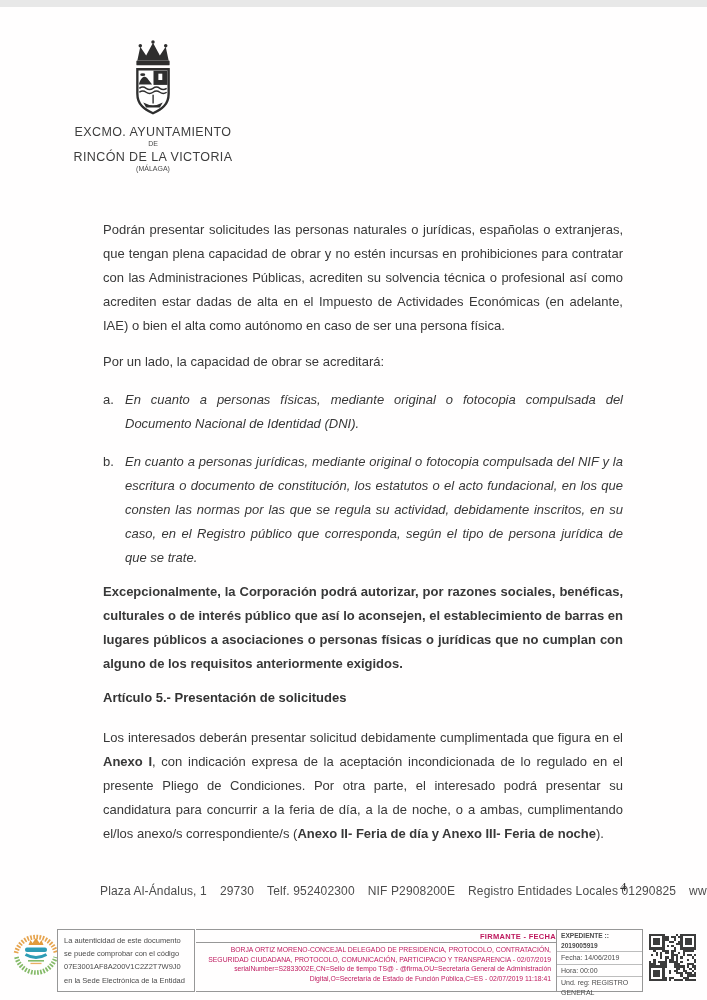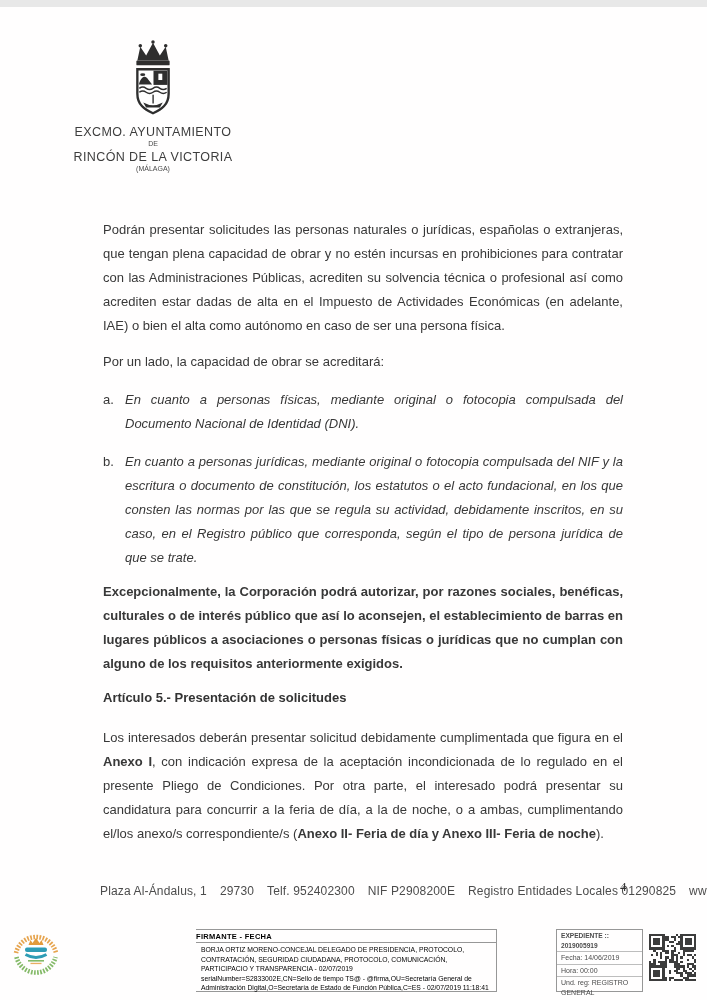--- a/index.html
+++ b/index.html
@@ -49,23 +49,23 @@
     font-size:13px;color:#333;
   }
   
   .stamp{position:absolute;left:9px;top:920px;width:54px;height:56px;}
   .auth-box{
     position:absolute;left:57px;top:922px;width:138px;height:63px;
     border:1px solid #979797;box-sizing:border-box;
     padding:4px 6px;font-size:7.5px;line-height:13.2px;color:#4b4b4b;
   }
   .signer-box{
-    position:absolute;left:196px;top:922px;width:301px;height:63px;
+    position:absolute;left:196px;top:922px;width:361px;height:63px;
     border:1px solid #979797;border-left:none;box-sizing:border-box;
-    text-align:left;color:#000000;
+    text-align:right;color:#be185d;
   }
   .signer-header{
     font-weight:bold;font-size:7.5px;letter-spacing:.3px;
     border-bottom:1px solid #979797;padding:2px 0 1px 0;
   }
   .signer-body{font-size:6.8px;line-height:9.6px;padding:2px 5px;}
   .exped-box{
     position:absolute;left:556px;top:922px;width:87px;height:63px;
     border:1px solid #979797;box-sizing:border-box;
     font-size:7px;color:#4b4b4b;text-align:left;
@@ -140,20 +140,26 @@
       <path d="M7 26 A20.5 20.5 0 0 1 47 26" fill="none" stroke="#e39a3b" stroke-width="4.6" stroke-dasharray="1.7 1.4" opacity="0.9"></path>
       <path d="M7.5 30 A20 20 0 0 0 46.5 30" fill="none" stroke="#6fae4e" stroke-width="4.6" stroke-dasharray="1.7 1.4" opacity="0.85"></path>
       <path d="M19.5 18 l2 -5 2 3 3.5 -5 3.5 5 2 -3 2 5 z" fill="#e39a3b"></path>
       <rect x="16" y="20.5" width="22" height="4.5" rx="2" fill="#2e9cb5"></rect>
       <path d="M16.5 27.5 q10.5 6 21 0" fill="none" stroke="#2e9cb5" stroke-width="3"></path>
       <rect x="19" y="33" width="16" height="1.6" fill="#6fae4e" opacity="0.85"></rect>
       <rect x="21.5" y="35.8" width="11" height="1.3" fill="#e39a3b" opacity="0.8"></rect>
     </svg>
   </div>
 
+  <div class="auth-box">
+    <div>La autenticidad de este documento</div>
+    <div>se puede comprobar con el código</div>
+    <div>07E3001AF8A200V1C2Z2T7W9J0</div>
+    <div>en la Sede Electrónica de la Entidad</div>
+  </div>
 
   <div class="signer-box">
     <div class="signer-header">FIRMANTE - FECHA</div>
     <div class="signer-body">
       <div>BORJA ORTIZ MORENO-CONCEJAL DELEGADO DE PRESIDENCIA, PROTOCOLO, CONTRATACIÓN, SEGURIDAD CIUDADANA, PROTOCOLO, COMUNICACIÓN, PARTICIPACIO Y TRANSPARENCIA  -  02/07/2019</div>
       <div>serialNumber=S2833002E,CN=Sello de tiempo TS@ - @firma,OU=Secretaría General de Administración Digital,O=Secretaría de Estado de Función Pública,C=ES  -  02/07/2019 11:18:41</div>
     </div>
   </div>
 
   <div class="exped-box">

